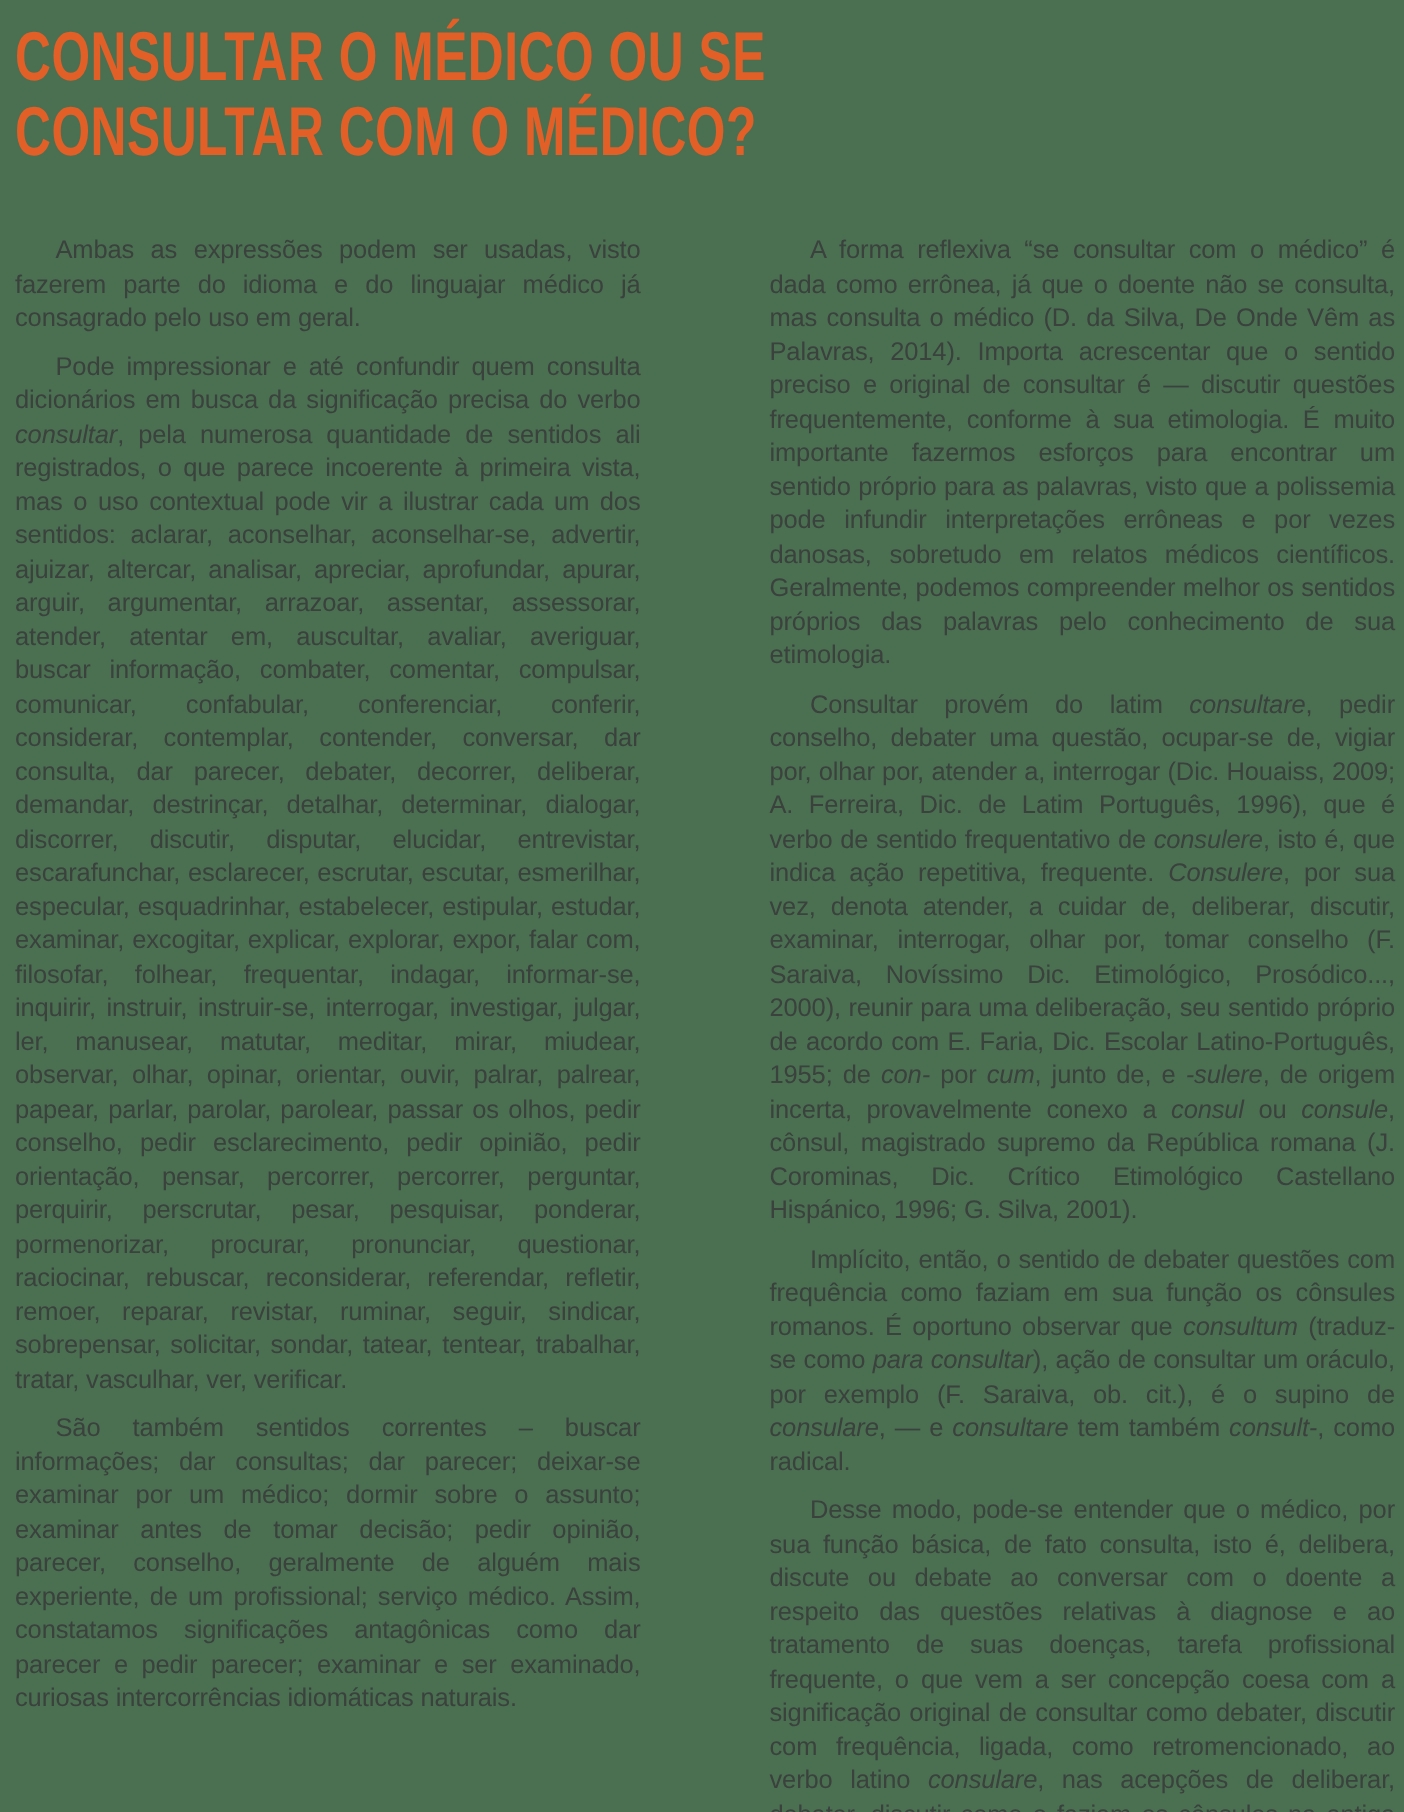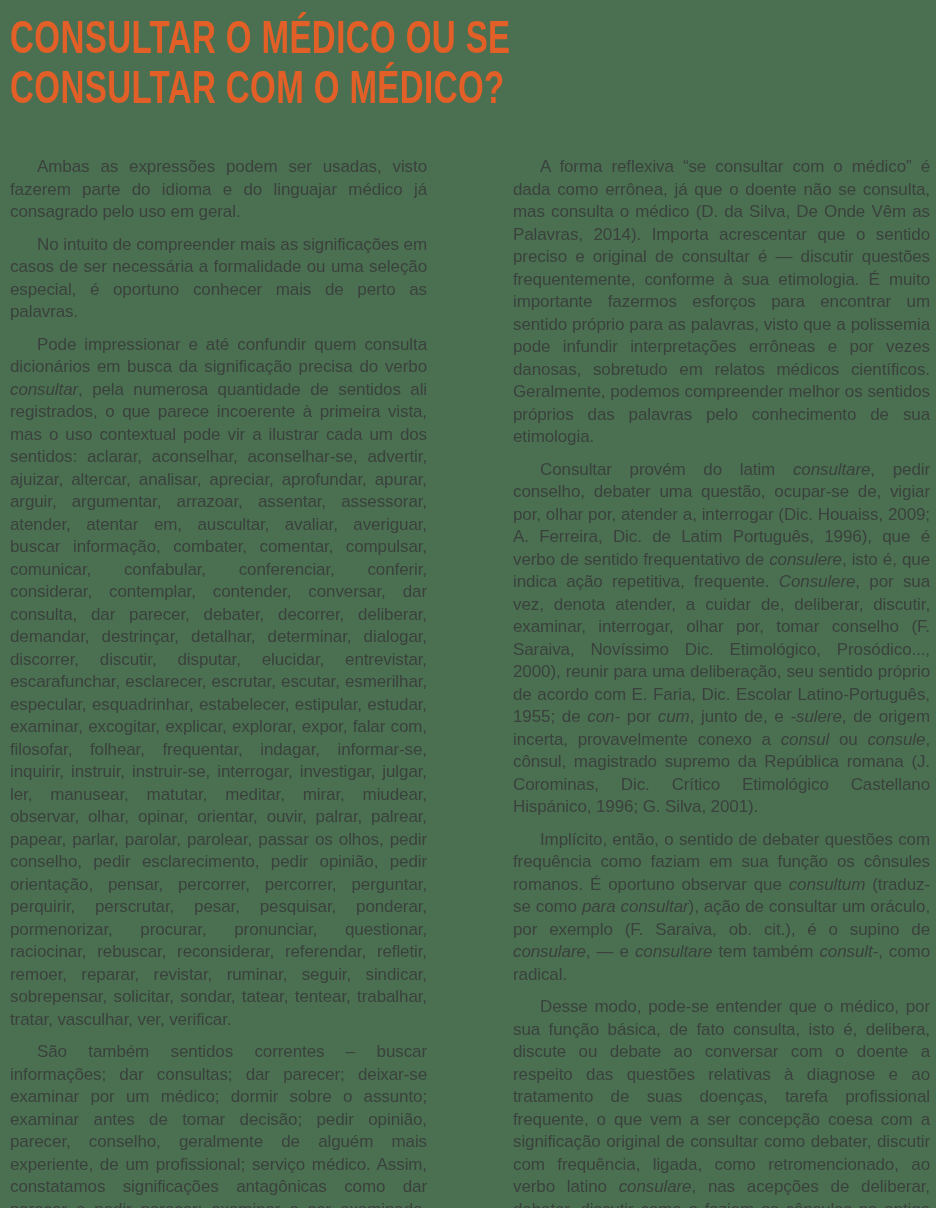--- a/index.html
+++ b/index.html
@@ -63,21 +63,20 @@
 <body>
 
 <div class="page">
   <h1 class="title">
     <span class="tline">CONSULTAR O MÉDICO OU SE</span>
     <span class="tline">CONSULTAR COM O MÉDICO?</span>
   </h1>
   <div class="columns">
     <div class="col">
         <p><span>Ambas as expressões podem ser usadas, visto fazerem parte do idioma e do linguajar médico já consagrado pelo uso em geral.</span></p>
-        <p><span>No intuito de compreender mais as significações em casos de ser necessária a formalidade ou uma seleção especial, é oportuno conhecer mais de perto as palavras.</span></p>
         <p><span>Pode impressionar e até confundir quem consulta dicionários em busca da significação precisa do verbo </span><em>consultar</em><span>, pela numerosa quantidade de sentidos ali registrados, o que parece incoerente à primeira vista, mas o uso contextual pode vir a ilustrar cada um dos sentidos: aclarar, aconselhar, aconselhar-se, advertir, ajuizar, altercar, analisar, apreciar, aprofundar, apurar, arguir, argumentar, arrazoar, assentar, assessorar, atender, atentar em, auscultar, avaliar, averiguar, buscar informação, combater, comentar, compulsar, comunicar, confabular, conferenciar, conferir, considerar, contemplar, contender, conversar, dar consulta, dar parecer, debater, decorrer, deliberar, demandar, destrinçar, detalhar, determinar, dialogar, discorrer, discutir, disputar, elucidar, entrevistar, escarafunchar, esclarecer, escrutar, escutar, esmerilhar, especular, esquadrinhar, estabelecer, estipular, estudar, examinar, excogitar, explicar, explorar, expor, falar com, filosofar, folhear, frequentar, indagar, informar-se, inquirir, instruir, instruir-se, interrogar, investigar, julgar, ler, manusear, matutar, meditar, mirar, miudear, observar, olhar, opinar, orientar, ouvir, palrar, palrear, papear, parlar, parolar, parolear, passar os olhos, pedir conselho, pedir esclarecimento, pedir opinião, pedir orientação, pensar, percorrer, percorrer, perguntar, perquirir, perscrutar, pesar, pesquisar, ponderar, pormenorizar, procurar, pronunciar, questionar, raciocinar, rebuscar, reconsiderar, referendar, refletir, remoer, reparar, revistar, ruminar, seguir, sindicar, sobrepensar, solicitar, sondar, tatear, tentear, trabalhar, tratar, vasculhar, ver, verificar.</span></p>
         <p><span>São também sentidos correntes – buscar informações; dar consultas; dar parecer; deixar-se examinar por um médico; dormir sobre o assunto; examinar antes de tomar decisão; pedir opinião, parecer, conselho, geralmente de alguém mais experiente, de um profissional; serviço médico. Assim, constatamos significações antagônicas como dar parecer e pedir parecer; examinar e ser examinado, curiosas intercorrências idiomáticas naturais.</span></p>
       </div>
     <div class="col">
         <p><span>A forma reflexiva “se consultar com o médico” é dada como errônea, já que o doente não se consulta, mas consulta o médico (D. da Silva, De Onde Vêm as Palavras, 2014). Importa acrescentar que o sentido preciso e original de consultar é — discutir questões frequentemente, conforme à sua etimologia. É muito importante fazermos esforços para encontrar um sentido próprio para as palavras, visto que a polissemia pode infundir interpretações errôneas e por vezes danosas, sobretudo em relatos médicos científicos. Geralmente, podemos compreender melhor os sentidos próprios das palavras pelo conhecimento de sua etimologia.</span></p>
         <p><span>Consultar provém do latim </span><em>consultare</em><span>, pedir conselho, debater uma questão, ocupar-se de, vigiar por, olhar por, atender a, interrogar (Dic. Houaiss, 2009; A. Ferreira, Dic. de Latim Português, 1996), que é verbo de sentido frequentativo de </span><em>consulere</em><span>, isto é, que indica ação repetitiva, frequente. </span><em>Consulere</em><span>, por sua vez, denota atender, a cuidar de, deliberar, discutir, examinar, interrogar, olhar por, tomar conselho (F. Saraiva, Novíssimo Dic. Etimológico, Prosódico..., 2000), reunir para uma deliberação, seu sentido próprio de acordo com E. Faria, Dic. Escolar Latino-Português, 1955; de </span><em>con-</em><span> por </span><em>cum</em><span>, junto de, e </span><em>-sulere</em><span>, de origem incerta, provavelmente conexo a </span><em>consul</em><span> ou </span><em>consule</em><span>, cônsul, magistrado supremo da República romana (J. Corominas, Dic. Crítico Etimológico Castellano Hispánico, 1996; G. Silva, 2001).</span></p>
         <p><span>Implícito, então, o sentido de debater questões com frequência como faziam em sua função os cônsules romanos. É oportuno observar que </span><em>consultum</em><span> (traduz-se como </span><em>para consultar</em><span>), ação de consultar um oráculo, por exemplo (F. Saraiva, ob. cit.), é o supino de </span><em>consulare</em><span>, — e </span><em>consultare</em><span> tem também </span><em>consult-</em><span>, como radical.</span></p>
         <p><span>Desse modo, pode-se entender que o médico, por sua função básica, de fato consulta, isto é, delibera, discute ou debate ao conversar com o doente a respeito das questões relativas à diagnose e ao tratamento de suas doenças, tarefa profissional frequente, o que vem a ser concepção coesa com a significação original de consultar como debater, discutir com frequência, ligada, como retromencionado, ao verbo latino </span><em>consulare</em><span>, nas acepções de deliberar, debater, discutir como o faziam os cônsules na antiga República Romana.</span></p>
       </div>
   </div>

